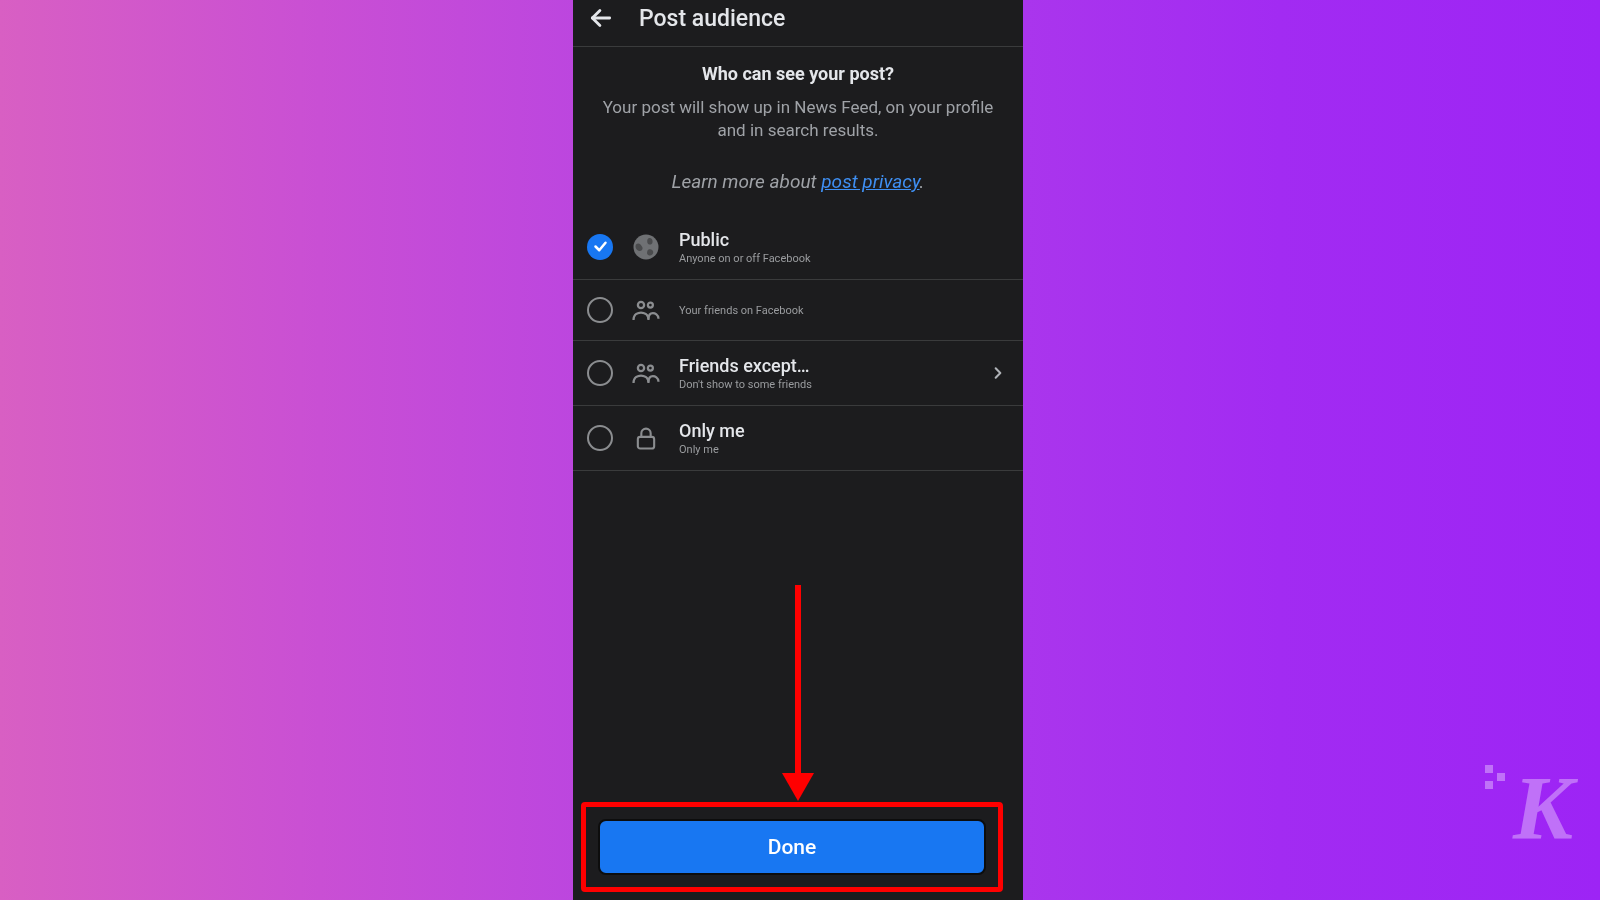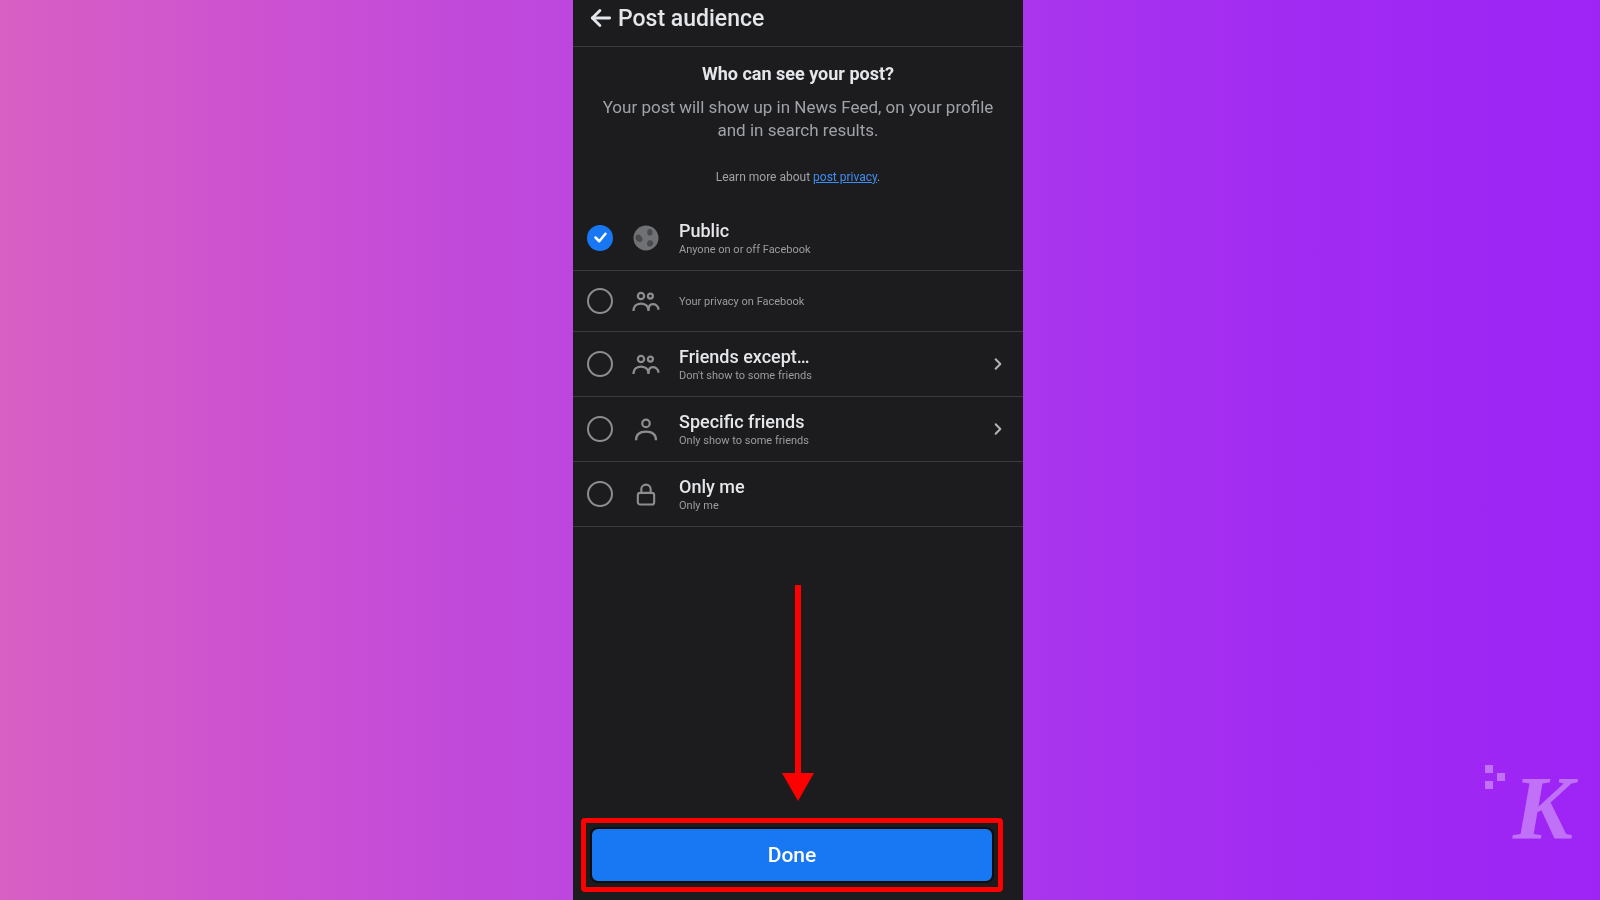--- a/index.html
+++ b/index.html
@@ -16,30 +16,30 @@
     width: 450px;
     height: 900px;
     background: #1c1c1e;
     color: #e4e6ea;
     display: flex;
     flex-direction: column;
   }
   .header {
     display: flex;
     align-items: center;
-    gap: 3px;
+    gap: 24px;
     padding: 4px 14px 14px 14px;
     border-bottom: 1px solid #3a3b3c;
   }
   .back-btn { width: 28px; height: 28px; display:flex; align-items:center; justify-content:center; cursor:pointer; }
   .header-title { font-size: 23px; font-weight: 500; color: #e4e6ea; }
   .intro { padding: 16px 14px 10px 14px; text-align: center; }
   .intro-heading { font-size: 18px; font-weight: 700; color: #e4e6ea; margin-bottom: 12px;}
   .intro-body { font-size: 17px; color: #9fa2a7; line-height: 1.35; margin-bottom: 28px;}
-  .intro-learn { font-size: 12px; color: #9fa2a7; }
+  .intro-learn { font-size: 19px; color: #9fa2a7; font-style: italic; }
   .intro-learn a { color: #3f8ff2; text-decoration: underline; }
   .option-list { margin-top: 12px; }
   .option {
     display: flex;
     align-items: center;
     padding: 14px 14px;
     border-bottom: 1px solid #3a3b3c;
     gap: 17px;
     cursor: pointer;
   }
@@ -55,21 +55,21 @@
   .option-icon { width: 32px; height:32px; display:flex; align-items:center; justify-content:center; flex-shrink:0; }
   .option-text { flex: 1; }
   .option-title { font-size: 18px; color: #e4e6ea; font-weight: 500; }
   .option-sub { font-size: 11px; color: #9a9c9f; margin-top: 2px;}
   .chev { width: 22px; display:flex; align-items:center; justify-content:center; }
   .spacer { flex: 1; }
   .done-wrap {
     margin: 0 20px 8px 8px;
     border: 5px solid #ff0000;
     border-radius: 4px;
-    padding: 4px;
+    padding: 12px;
     position: relative;
   }
   .done-btn {
     width: 100%;
     background: #1877f2;
     border: 2px solid #0d0d0d;
     border-radius: 8px;
     color: #ffffff;
     font-size: 21px;
     font-weight: 500;
@@ -162,21 +162,21 @@
         <div class="radio"></div>
         <div class="option-icon">
           <svg width="30" height="30" viewBox="0 0 24 24" fill="none" stroke="#8b8d90" stroke-width="1.8">
               <circle cx="8" cy="8" r="2.5"></circle>
               <circle cx="15.5" cy="8" r="2"></circle>
               <path d="M2 20 C2 15, 6 14, 8 14 C10 14, 14 15, 14 20"></path>
               <path d="M14 19 C14 15.5, 16 14.5, 17.5 14.5 C19 14.5, 22 15.5, 22 19"></path>
             </svg>
         </div>
         <div class="option-text">
-          <div class="option-sub">Your privacy on Facebook</div>
+          <div class="option-sub">Your friends on Facebook</div>
         </div>
       </div>
 
       <div class="option">
         <div class="radio"></div>
         <div class="option-icon">
           <svg width="30" height="30" viewBox="0 0 24 24" fill="none" stroke="#8b8d90" stroke-width="1.8">
               <circle cx="8" cy="8" r="2.5"></circle>
               <circle cx="15.5" cy="8" r="2"></circle>
               <path d="M2 20 C2 15, 6 14, 8 14 C10 14, 14 15, 14 20"></path>
@@ -187,38 +187,20 @@
           <div class="option-title">Friends except…</div>
           <div class="option-sub">Don't show to some friends</div>
         </div>
         <div class="chev">
           <svg width="14" height="22" viewBox="0 0 24 24" fill="none" stroke="#b0b3b8" stroke-width="3.5" stroke-linecap="round" stroke-linejoin="round">
               <polyline points="8 4 16 12 8 20"></polyline>
             </svg>
         </div>
       </div>
 
-      <div class="option">
-        <div class="radio"></div>
-        <div class="option-icon">
-          <svg width="30" height="30" viewBox="0 0 24 24" fill="none" stroke="#8b8d90" stroke-width="1.8">
-              <circle cx="12" cy="7.5" r="3"></circle>
-              <path d="M4 21 C4 15, 9 14, 12 14 C15 14, 20 15, 20 21"></path>
-            </svg>
-        </div>
-        <div class="option-text">
-          <div class="option-title">Specific friends</div>
-          <div class="option-sub">Only show to some friends</div>
-        </div>
-        <div class="chev">
-          <svg width="14" height="22" viewBox="0 0 24 24" fill="none" stroke="#b0b3b8" stroke-width="3.5" stroke-linecap="round" stroke-linejoin="round">
-              <polyline points="8 4 16 12 8 20"></polyline>
-            </svg>
-        </div>
-      </div>
 
       <div class="option">
         <div class="radio"></div>
         <div class="option-icon">
           <svg width="28" height="28" viewBox="0 0 24 24" fill="none" stroke="#8b8d90" stroke-width="1.8">
               <rect x="5" y="11" width="14" height="10" rx="2"></rect>
               <path d="M8 11 V8 a4 4 0 0 1 8 0 v3"></path>
             </svg>
         </div>
         <div class="option-text">

